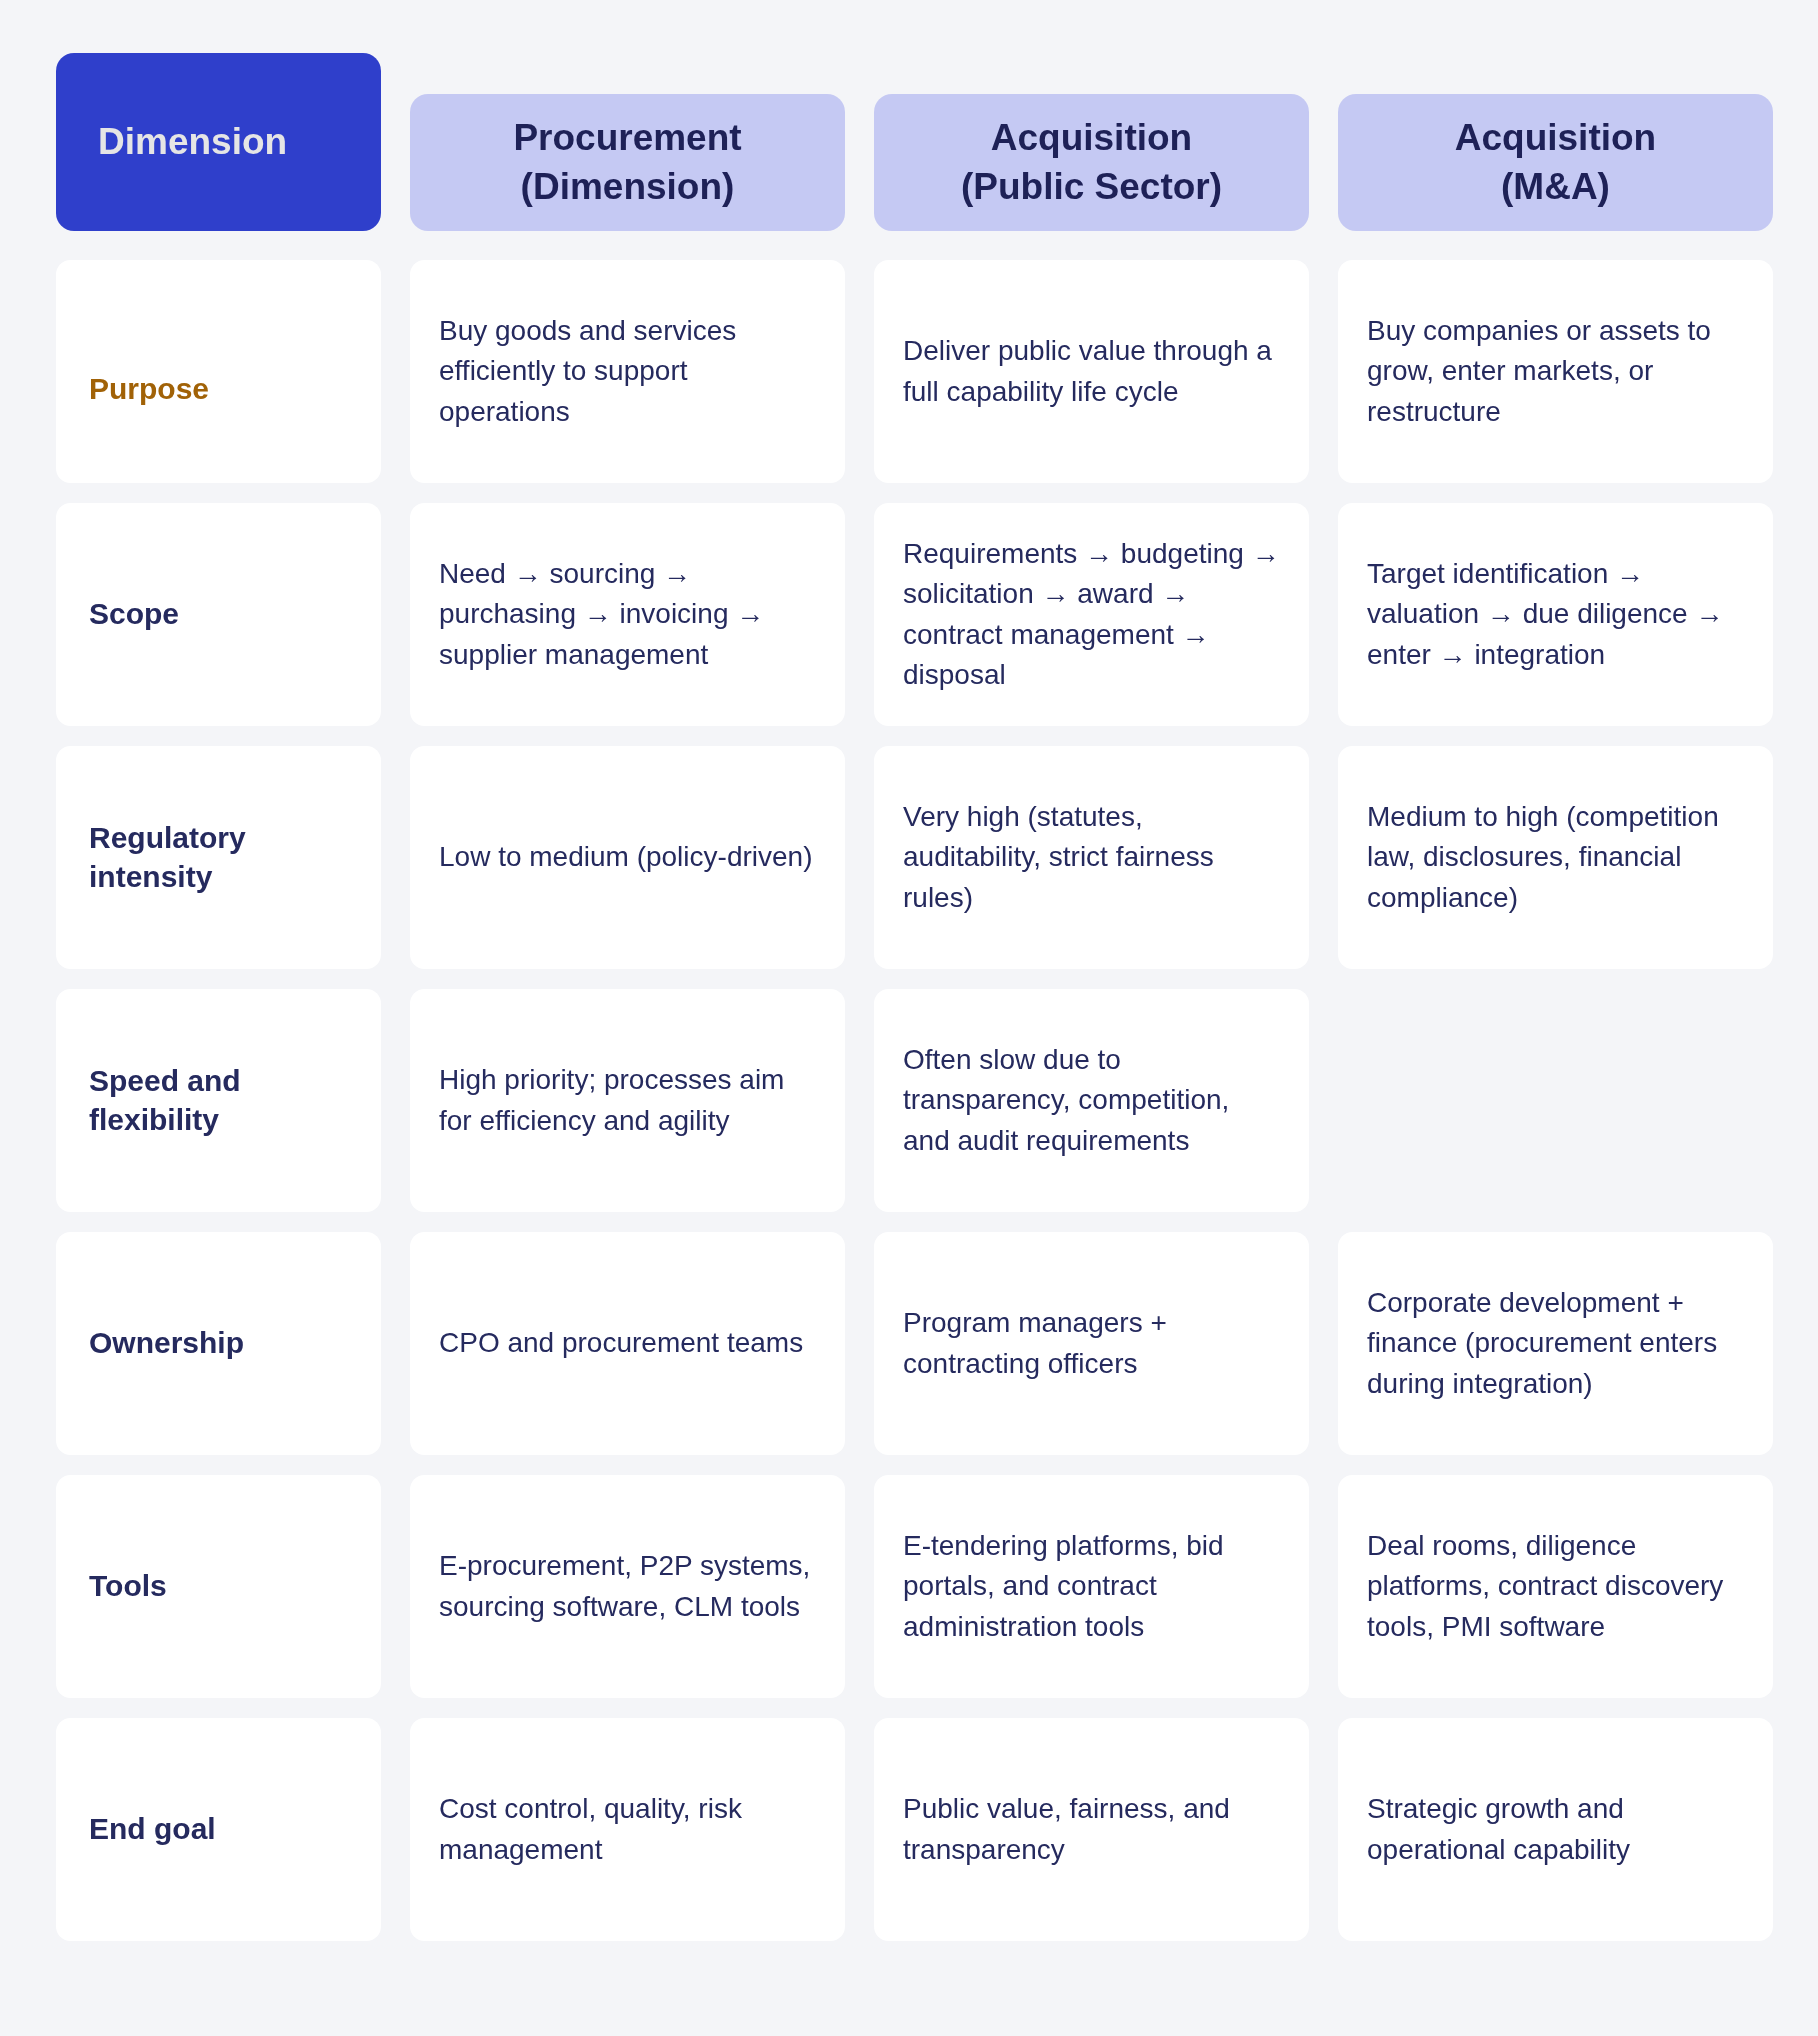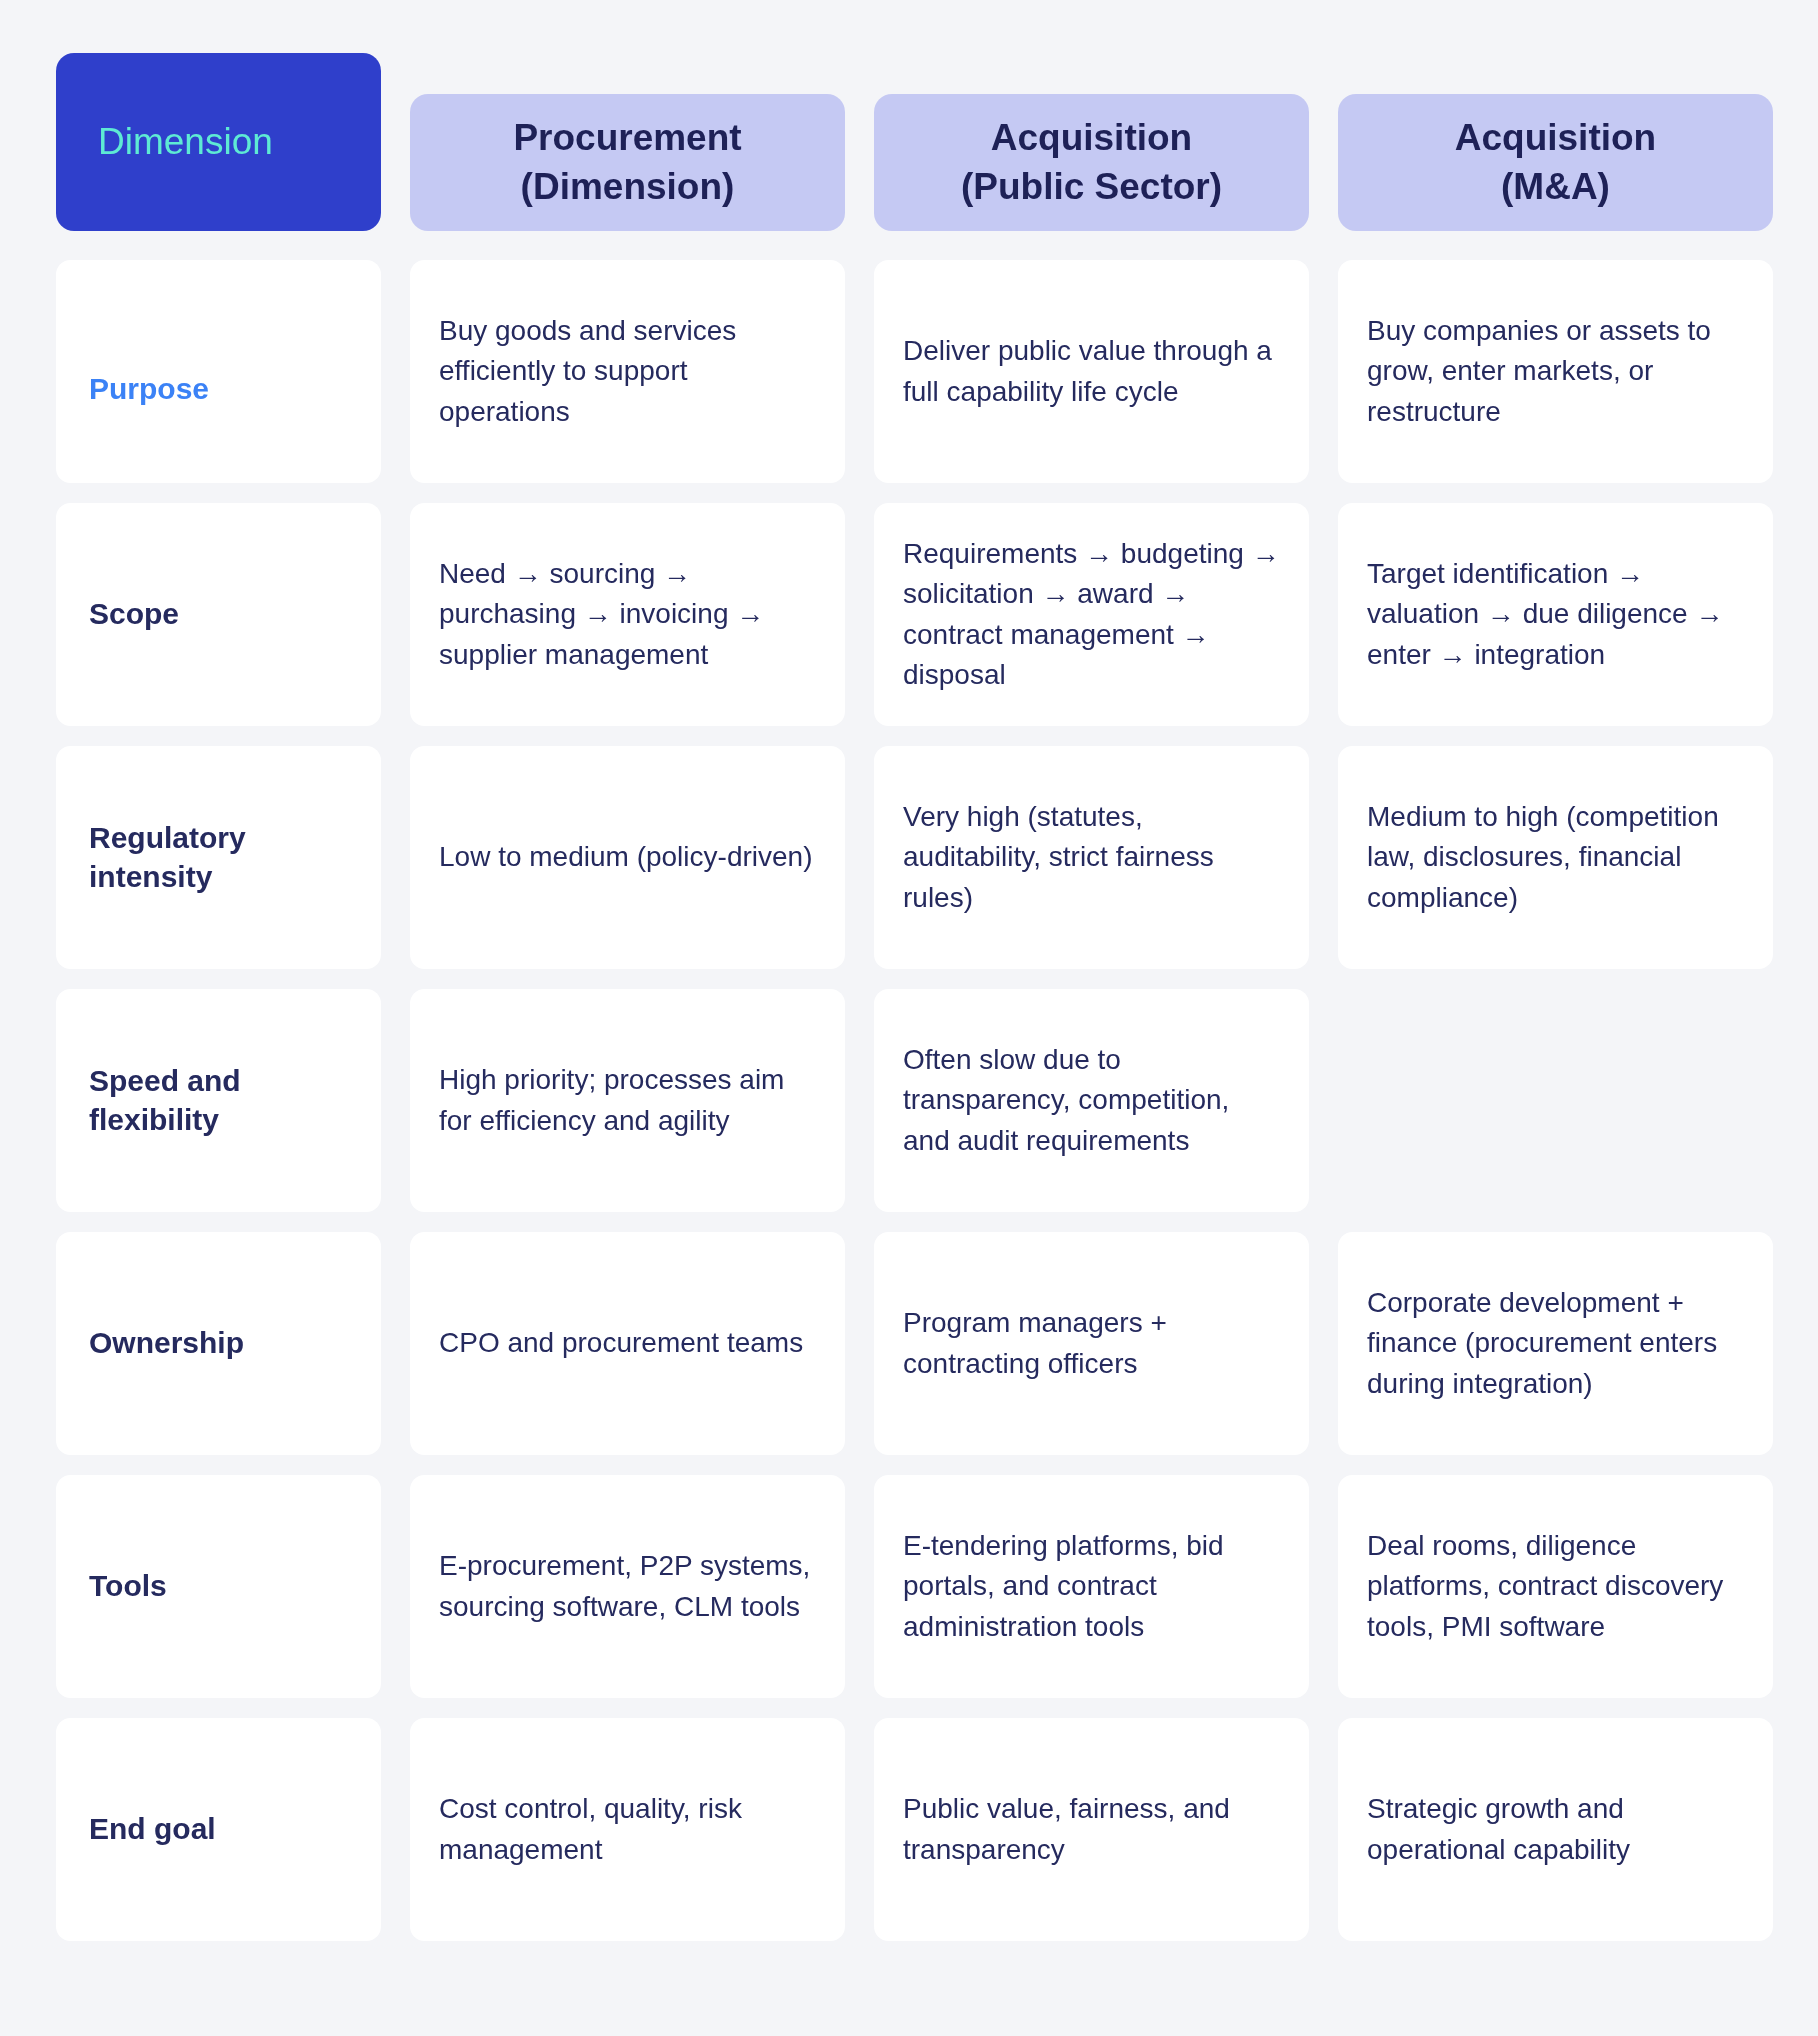--- a/index.html
+++ b/index.html
@@ -42,23 +42,23 @@
     display: flex;
     align-items: center;
     justify-content: center;
     text-align: center;
     padding: 12.7px 23.6px;
     line-height: 1.3;
   }
 
   .header-cell.dimension {
     background: #2f3fcb;
-    color: #5eead4;
+    color: #e5e5e5;
     font-size: 37px;
-    font-weight: 400;
+    font-weight: 700;
     justify-content: flex-start;
     padding-left: 42px;
     text-align: left;
   }
 
   .header-cell.column {
     background: #c5c9f3;
     color: #1e2157;
     font-size: 37px;
     font-weight: 700;
@@ -97,21 +97,21 @@
   }
 
   .label-text {
     font-size: 30px;
     font-weight: 700;
     line-height: 1.28;
     color: #252a5e;
   }
 
   .label-text.accent {
-    color: #3b82f6;
+    color: #a16207;
     margin-top: 36px;
   }
 
   .value-text {
     font-size: 28px;
     font-weight: 400;
     line-height: 1.44;
     color: #252a5e;
   }
 </style>

